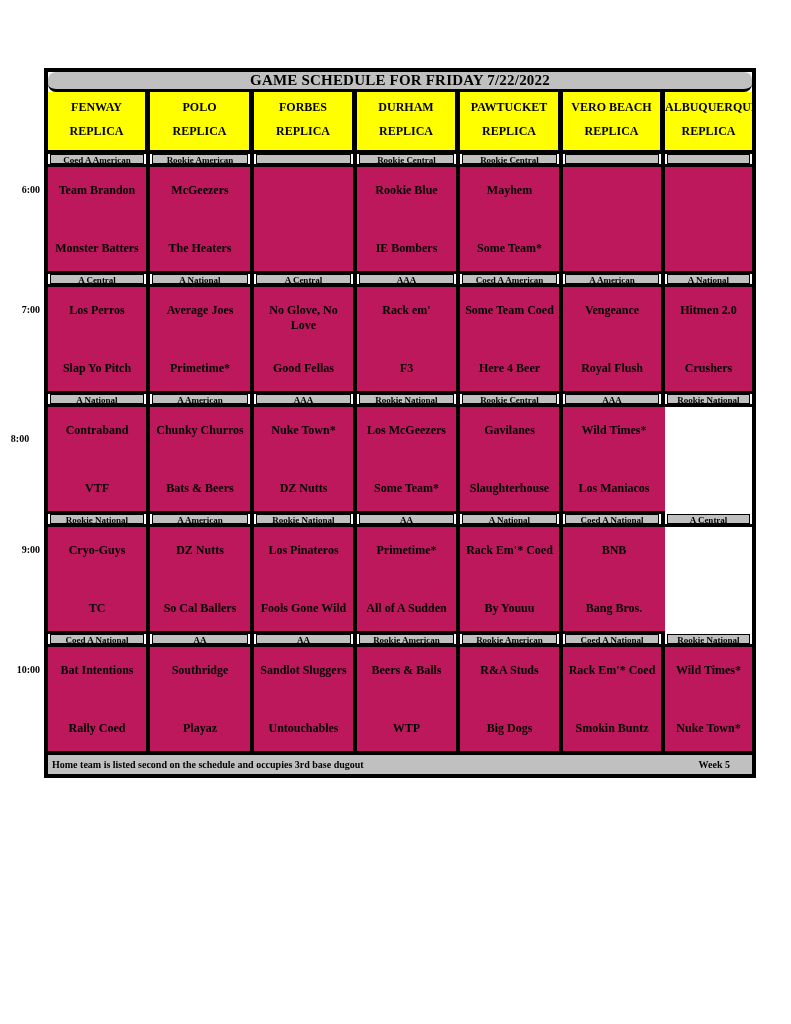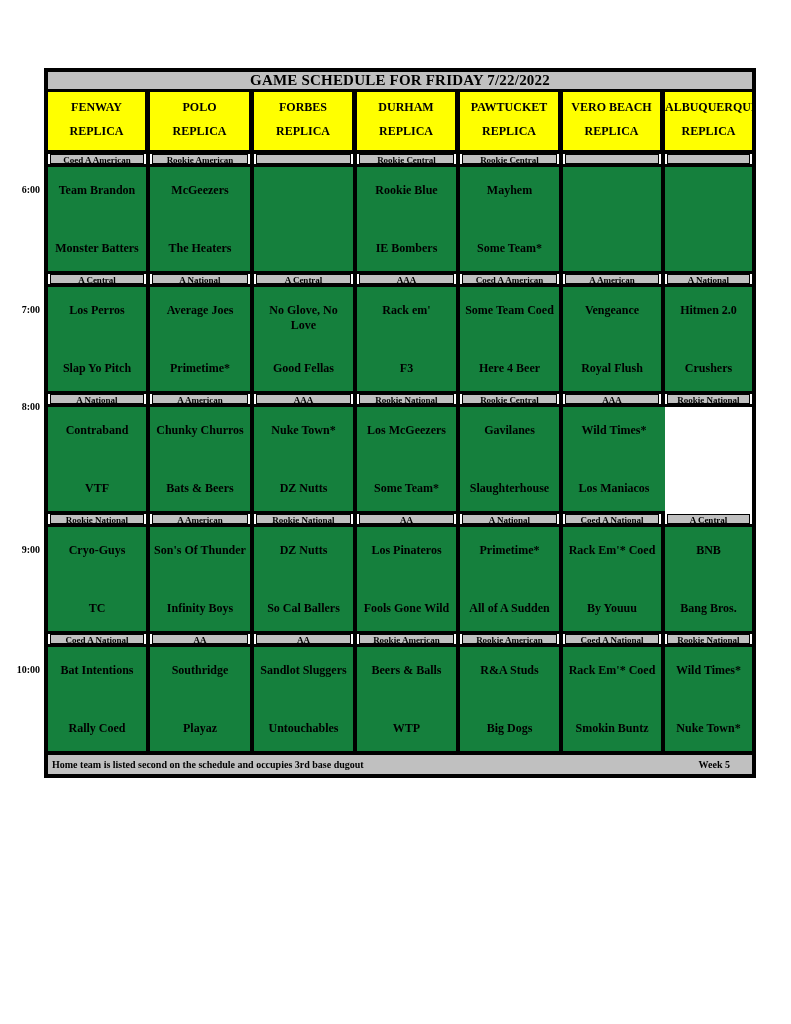--- a/index.html
+++ b/index.html
@@ -18,21 +18,21 @@
     left:44px; top:68px; width:712px;
     border:4px solid var(--c-border,#000);
     background:#fff;
   }
 
   .title-bar {
     height:20px;
     background:var(--c-band,#c0c0c0);
     border-bottom:3px solid var(--c-border,#000);
     display:flex; align-items:center; justify-content:center;
-    font-size:15px; letter-spacing:0.2px;
+    font-size:15px; letter-spacing:0.2px;border-radius:8px;
   }
 
   .grid-row {
     display:grid;
     grid-template-columns:102px 104px 103px 103px 103px 102px 87px;
     border-radius:28px;
   }
   .cell { border-right:4px solid var(--c-border,#000); }
   .cell:last-child { border-right:none; }
 
@@ -62,21 +62,21 @@
     height:100%;
     text-align:center;
     font-size:9px;
     line-height:11px;
     overflow:hidden;
     white-space:nowrap;
   }
 
   .game-row .cell {
     height:107px;
-    background:#15803d;
+    background:#be185d;
     border-bottom:3px solid var(--c-border,#000);
     display:flex;
     flex-direction:column;
     justify-content:space-between;
     padding:16px 3px 15px 3px;
     text-align:center;
     font-size:12px;
   }
   .team { line-height:15px; }
 
@@ -314,24 +314,20 @@
           <div class="cell division-cell">
             <div class="band">A Central</div>
           </div>
         </div>
         <div class="grid-row game-row">
           <div class="cell game-cell">
             <div class="team away">Cryo-Guys</div>
             <div class="team home">TC</div>
           </div>
           <div class="cell game-cell">
-            <div class="team away">Son's Of Thunder</div>
-            <div class="team home">Infinity Boys</div>
-          </div>
-          <div class="cell game-cell">
             <div class="team away">DZ Nutts</div>
             <div class="team home">So Cal Ballers</div>
           </div>
           <div class="cell game-cell">
             <div class="team away">Los Pinateros</div>
             <div class="team home">Fools Gone Wild</div>
           </div>
           <div class="cell game-cell">
             <div class="team away">Primetime*</div>
             <div class="team home">All of A Sudden</div>
@@ -402,18 +398,18 @@
 
     <div class="footer-row">
       <span>Home team is listed second on the schedule and occupies 3rd base dugout</span>
       <span>Week 5</span>
     </div>
   </div>
 
   <div class="time-gutter" id="time-gutter">
       <div class="time-label" style="top: 183px;">6:00</div>
       <div class="time-label" style="top: 303px;">7:00</div>
-      <div class="time-label" style="top: 400px;">8:00</div>
+      <div class="time-label" style="top: 432px; text-align: center;">8:00</div>
       <div class="time-label" style="top: 543px;">9:00</div>
       <div class="time-label" style="top: 663px;">10:00</div>
     </div>
 
 </div>
 
 </body></html>

